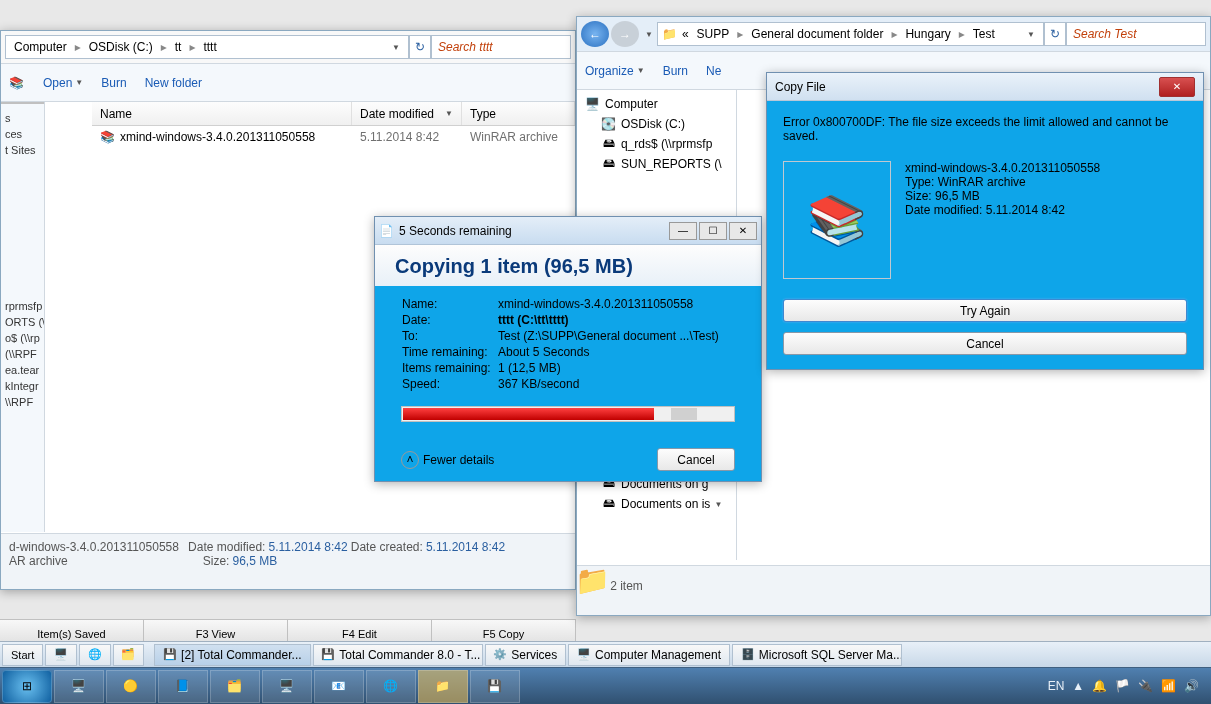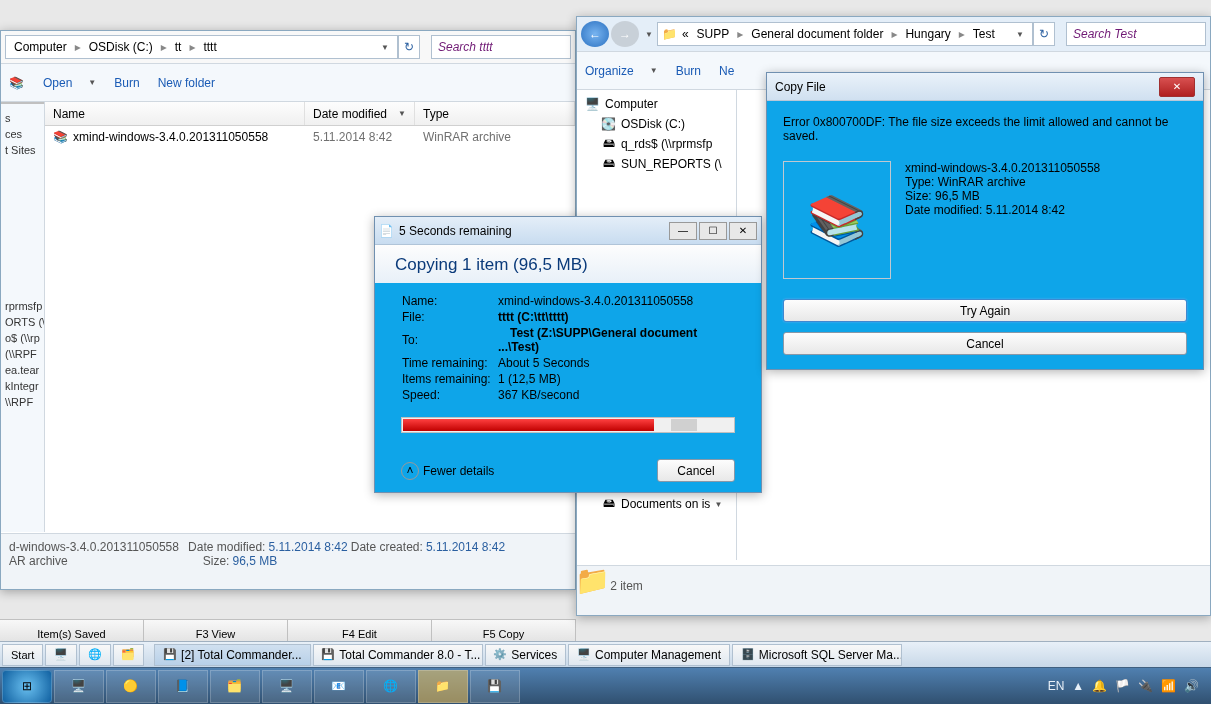--- a/index.html
+++ b/index.html
@@ -4,26 +4,26 @@
 <style>
 * { box-sizing: border-box; font-family: "Segoe UI", Tahoma, sans-serif; font-size: 12px; }
 body { margin: 0; background: #e8e8e8; width: 1211px; height: 704px; position: relative; overflow: hidden; }
 .window { position: absolute; background: #fff; border: 1px solid #8aa8c0; box-shadow: 0 2px 10px rgba(0,0,0,0.3); }
 .titlebar { background: linear-gradient(#e4eef8, #c8dcf0); height: 28px; display: flex; align-items: center; padding: 0 4px; border-bottom: 1px solid #b0c4d8; }
 .titlebar-text { flex: 1; padding-left: 4px; }
 .winbtn { width: 28px; height: 18px; margin-left: 2px; background: #e8e8e8; border: 1px solid #999; display: flex; align-items: center; justify-content: center; cursor: pointer; font-size: 10px; }
 .winbtn.close { background: linear-gradient(#e08080,#c04040); color: #fff; border-color: #a03030; }
 .winbtn.close.big { width: 36px; height: 20px; background: linear-gradient(#d85050,#b02020); border-radius: 2px; }
 .toolbar { display: flex; align-items: center; padding: 4px 8px; gap: 18px; background: #f4f8fc; border-bottom: 1px solid #d0d8e0; min-height: 38px; }
-.toolbar .btn { color: #1a5bb5; cursor: pointer; display: flex; align-items: center; gap: 16px; }
+.toolbar .btn { color: #1a5bb5; cursor: pointer; display: flex; align-items: center; gap: 3px; }
 .breadcrumb-bar { display: flex; align-items: center; padding: 4px; background: #f8f8f8; border-bottom: 1px solid #d0d8e0; gap: 0; }
 .breadcrumb { flex: 1; display: flex; align-items: center; height: 24px; border: 1px solid #b0c0d0; background: #fff; padding: 0 4px; }
 .breadcrumb span { padding: 0 4px; cursor: pointer; }
 .crumb-sep { color: #888; padding: 0 2px; }
-.search { width: 140px; height: 24px; border: 1px solid #b0c0d0; background: #fff; padding: 0 6px; color: #701a75; font-style: italic; display: flex; align-items: center; margin-left: 11px; }
+.search { width: 140px; height: 24px; border: 1px solid #b0c0d0; background: #fff; padding: 0 6px; color: #c2410c; font-style: italic; display: flex; align-items: center; }
 .refresh { width: 22px; height: 24px; border: 1px solid #b0c0d0; display: flex; align-items: center; justify-content: center; color: #2a5fa0; cursor: pointer; background: #fff; }
 .list-header { display: flex; background: linear-gradient(#fdfdfd,#f0f0f0); border-bottom: 1px solid #d0d0d0; height: 24px; align-items: center; }
 .list-header div { padding: 0 8px; border-right: 1px solid #e0e0e0; height: 100%; display: flex; align-items: center; }
 .file-row { display: flex; align-items: center; padding: 3px 0; }
 .file-row .cell { padding: 0 8px; }
 .leftpane { width: 44px; background: #f4f8fc; border-right: 1px solid #d0d8e0; overflow: hidden; }
 .leftpane div { padding: 2px 4px; white-space: nowrap; color: #333; font-size: 11px; }
 .tree { padding: 4px 8px; }
 .tree-item { display: flex; align-items: center; gap: 4px; padding: 2px 0; cursor: pointer; }
 .ico { width: 16px; height: 16px; display: inline-flex; align-items: center; justify-content: center; font-size: 12px; }
@@ -82,21 +82,21 @@
       <div>t Sites</div>
       <div style="height:140px"></div>
       <div>rprmsfp</div>
       <div>ORTS (\</div>
       <div>o$ (\\rp</div>
       <div>(\\RPF</div>
       <div>ea.tear</div>
       <div>kIntegr</div>
       <div>\\RPF</div>
     </div>
-    <div style="flex:1;">
+    <div style="flex:1;margin-left:47px;">
       <div class="list-header">
         <div style="width:260px">Name</div>
         <div style="width:110px">
             <span>Date modified</span> 
             <span class="dd" style="margin-left:auto">▼</span>
           </div>
         <div style="flex:1">Type</div>
       </div>
       <div class="file-row">
         <div class="cell" style="width:260px; display:flex; align-items:center; gap:4px;">
@@ -198,35 +198,35 @@
 </div>
 
 <div class="window dialog" style="left:374px; top:216px; width:388px; z-index:5;">
   <div class="titlebar">
     <span class="ico">📄</span>
     <span class="titlebar-text">5 Seconds remaining</span>
     <span class="winbtn">—</span>
     <span class="winbtn">☐</span>
     <span class="winbtn">✕</span>
   </div>
-  <div style="background:linear-gradient(#fdfdfd,#e8f0f8); padding:10px 20px 8px; font-size:17px; color:#0a3a7a;">Copying 1 item (96,5 MB)</div>
+  <div style="background:linear-gradient(#fdfdfd,#e8f0f8); padding:10px 20px 8px; font-size:20px; color:#0a3a7a;font-weight:bold;">Copying 1 item (96,5 MB)</div>
   <div class="dialog-body" style="padding:10px 26px;">
     <table style="border-collapse:collapse;">
       <tbody>
           <tr>
             <td style="width:96px;">Name:</td>
             <td>xmind-windows-3.4.0.201311050558</td>
           </tr>
       <tr>
-            <td>File:</td>
+            <td>Date:</td>
             <td><b style="font-weight:600;">tttt (C:\tt\tttt)</b></td>
           </tr>
       <tr>
             <td>To:</td>
-            <td><b style="font-weight:700;margin-left:12px;">Test (Z:\SUPP\General document ...\Test)</b></td>
+            <td><b style="font-weight:400;">Test (Z:\SUPP\General document ...\Test)</b></td>
           </tr>
       <tr>
             <td>Time remaining:</td>
             <td>About 5 Seconds</td>
           </tr>
       <tr>
             <td>Items remaining:</td>
             <td>1 (12,5 MB)</td>
           </tr>
       <tr>

